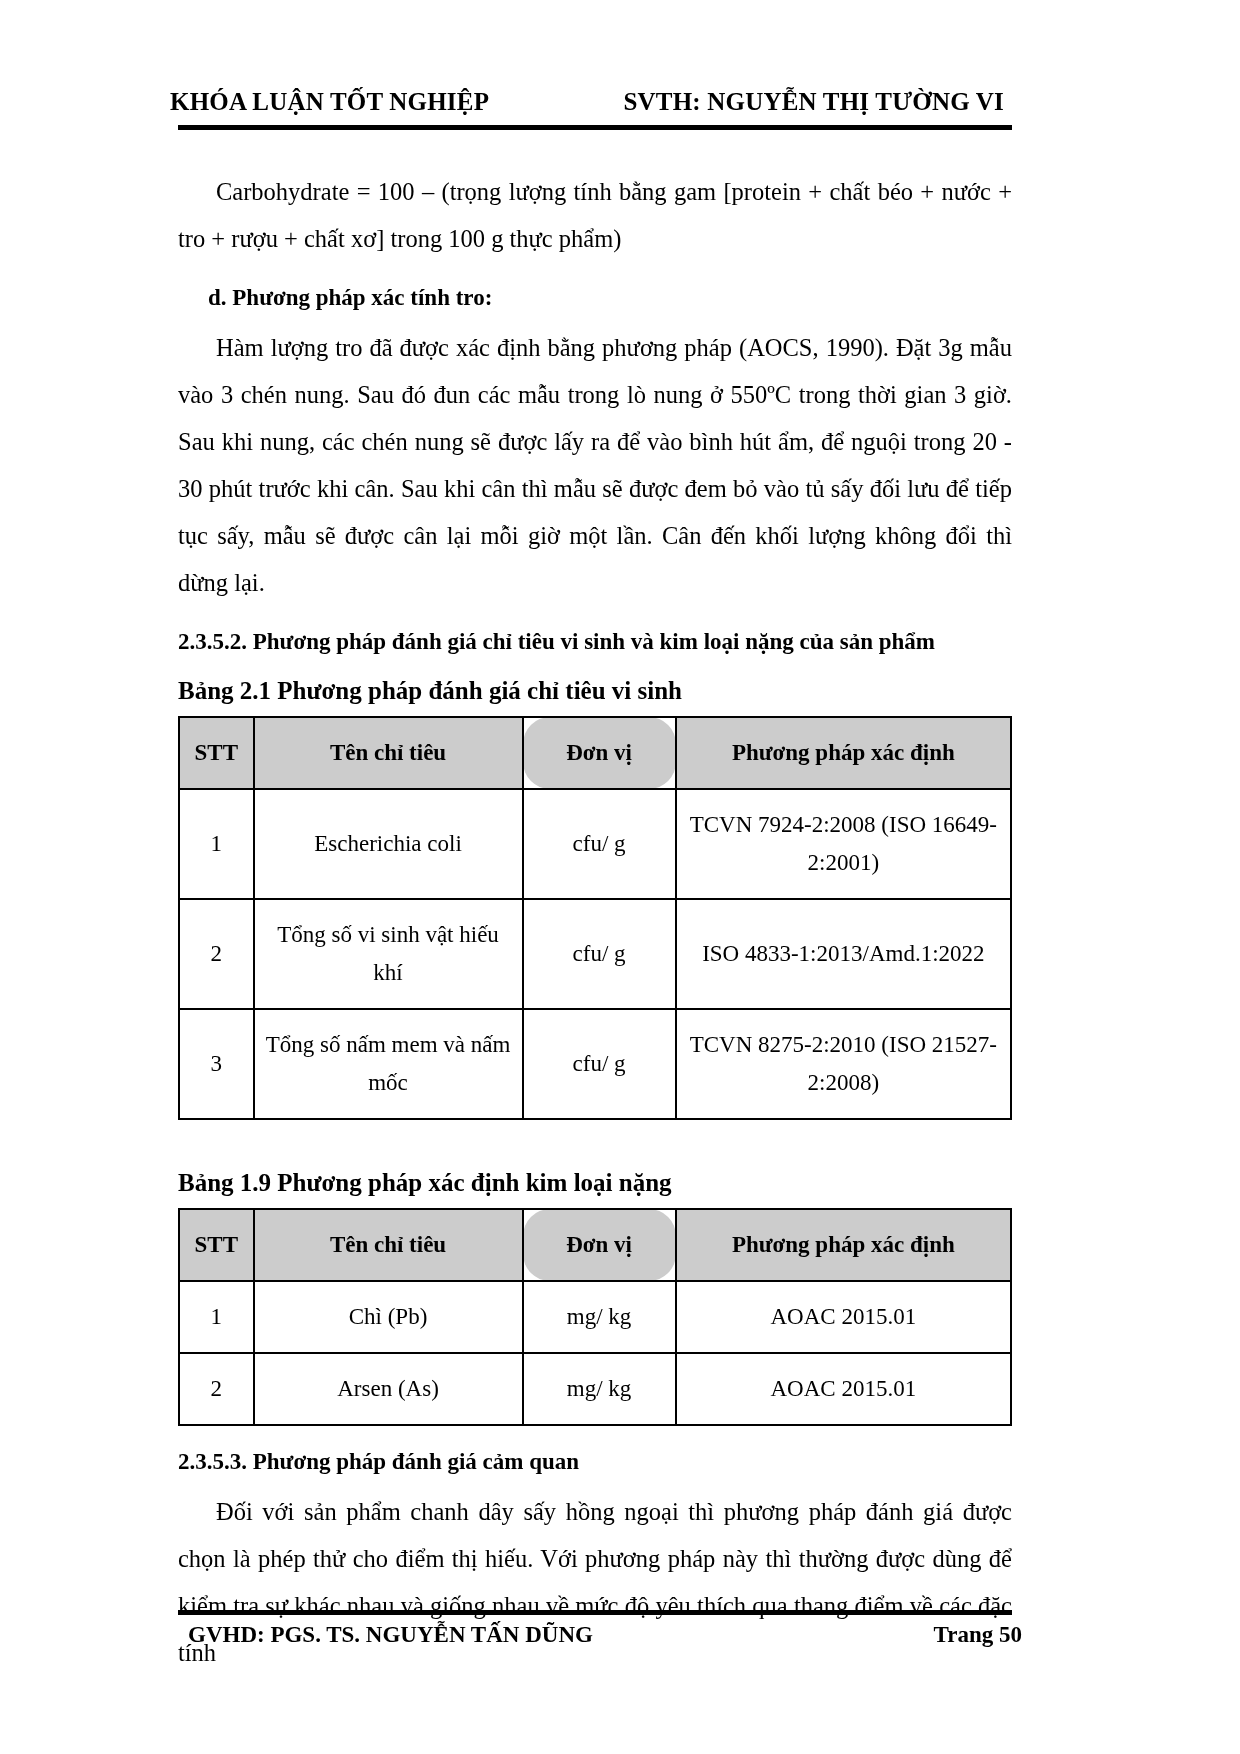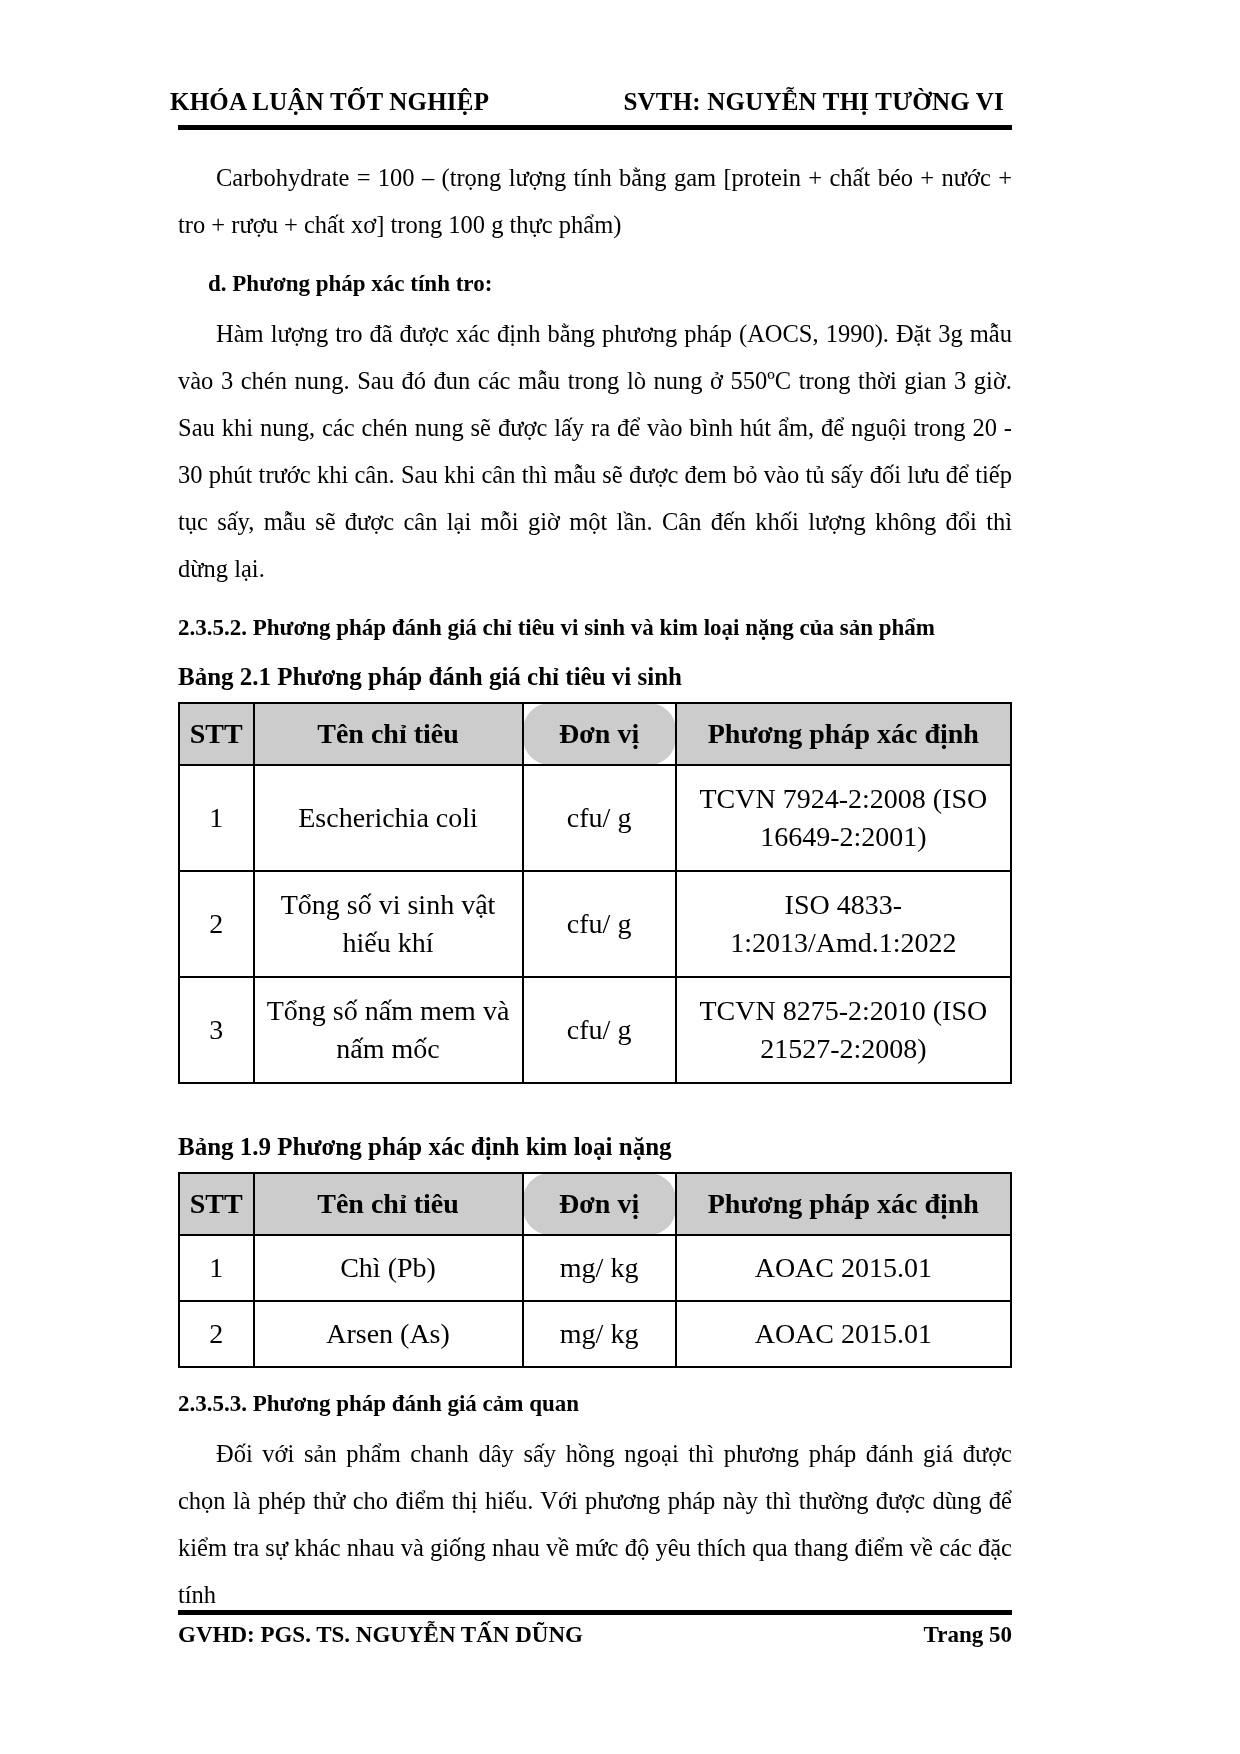--- a/index.html
+++ b/index.html
@@ -44,21 +44,21 @@
     border-top: 3px solid #000;
     border-bottom: 2px solid #000;
     height: 3px;
     box-sizing: border-box;
   }
 
   
   .body-area {
     position: absolute;
     left: 178px;
-    top: 154px;
+    top: 168px;
     width: 834px;
   }
   p.para {
     margin: 0 0 0 0;
     font-size: 24.5px;
     line-height: 47px;
     text-align: justify;
     text-justify: inter-word;
   }
   p.para.indent { text-indent: 38px; }
@@ -81,23 +81,23 @@
   
   table.doc-table {
     border-collapse: collapse;
     width: 834px;
     table-layout: fixed;
     margin: 0;
   }
   table.doc-table th,
   table.doc-table td {
     border: 2px solid #000000;
-    font-size: 28px;
+    font-size: 23px;
     line-height: 38px;
-    padding: 6px 8px;
+    padding: 16px 8px;
     vertical-align: middle;
     box-sizing: border-box;
   }
   table.doc-table th {
     background: #cccccc;
     font-weight: bold;
     text-align: center;
     height: 62px;
   }
   table.doc-table td { background: #ffffff; }
@@ -118,21 +118,21 @@
     left: 178px;
     top: 1610px;
     width: 834px;
     border-top: 3px solid #000;
     border-bottom: 2px solid #000;
     height: 3px;
     box-sizing: border-box;
   }
   .run-foot {
     position: absolute;
-    left: 178px;
+    left: 188px;
     top: 1622px;
     width: 834px;
     display: flex;
     justify-content: space-between;
     align-items: baseline;
     font-weight: bold;
     font-size: 23px;
   }
 </style>
 </head>

